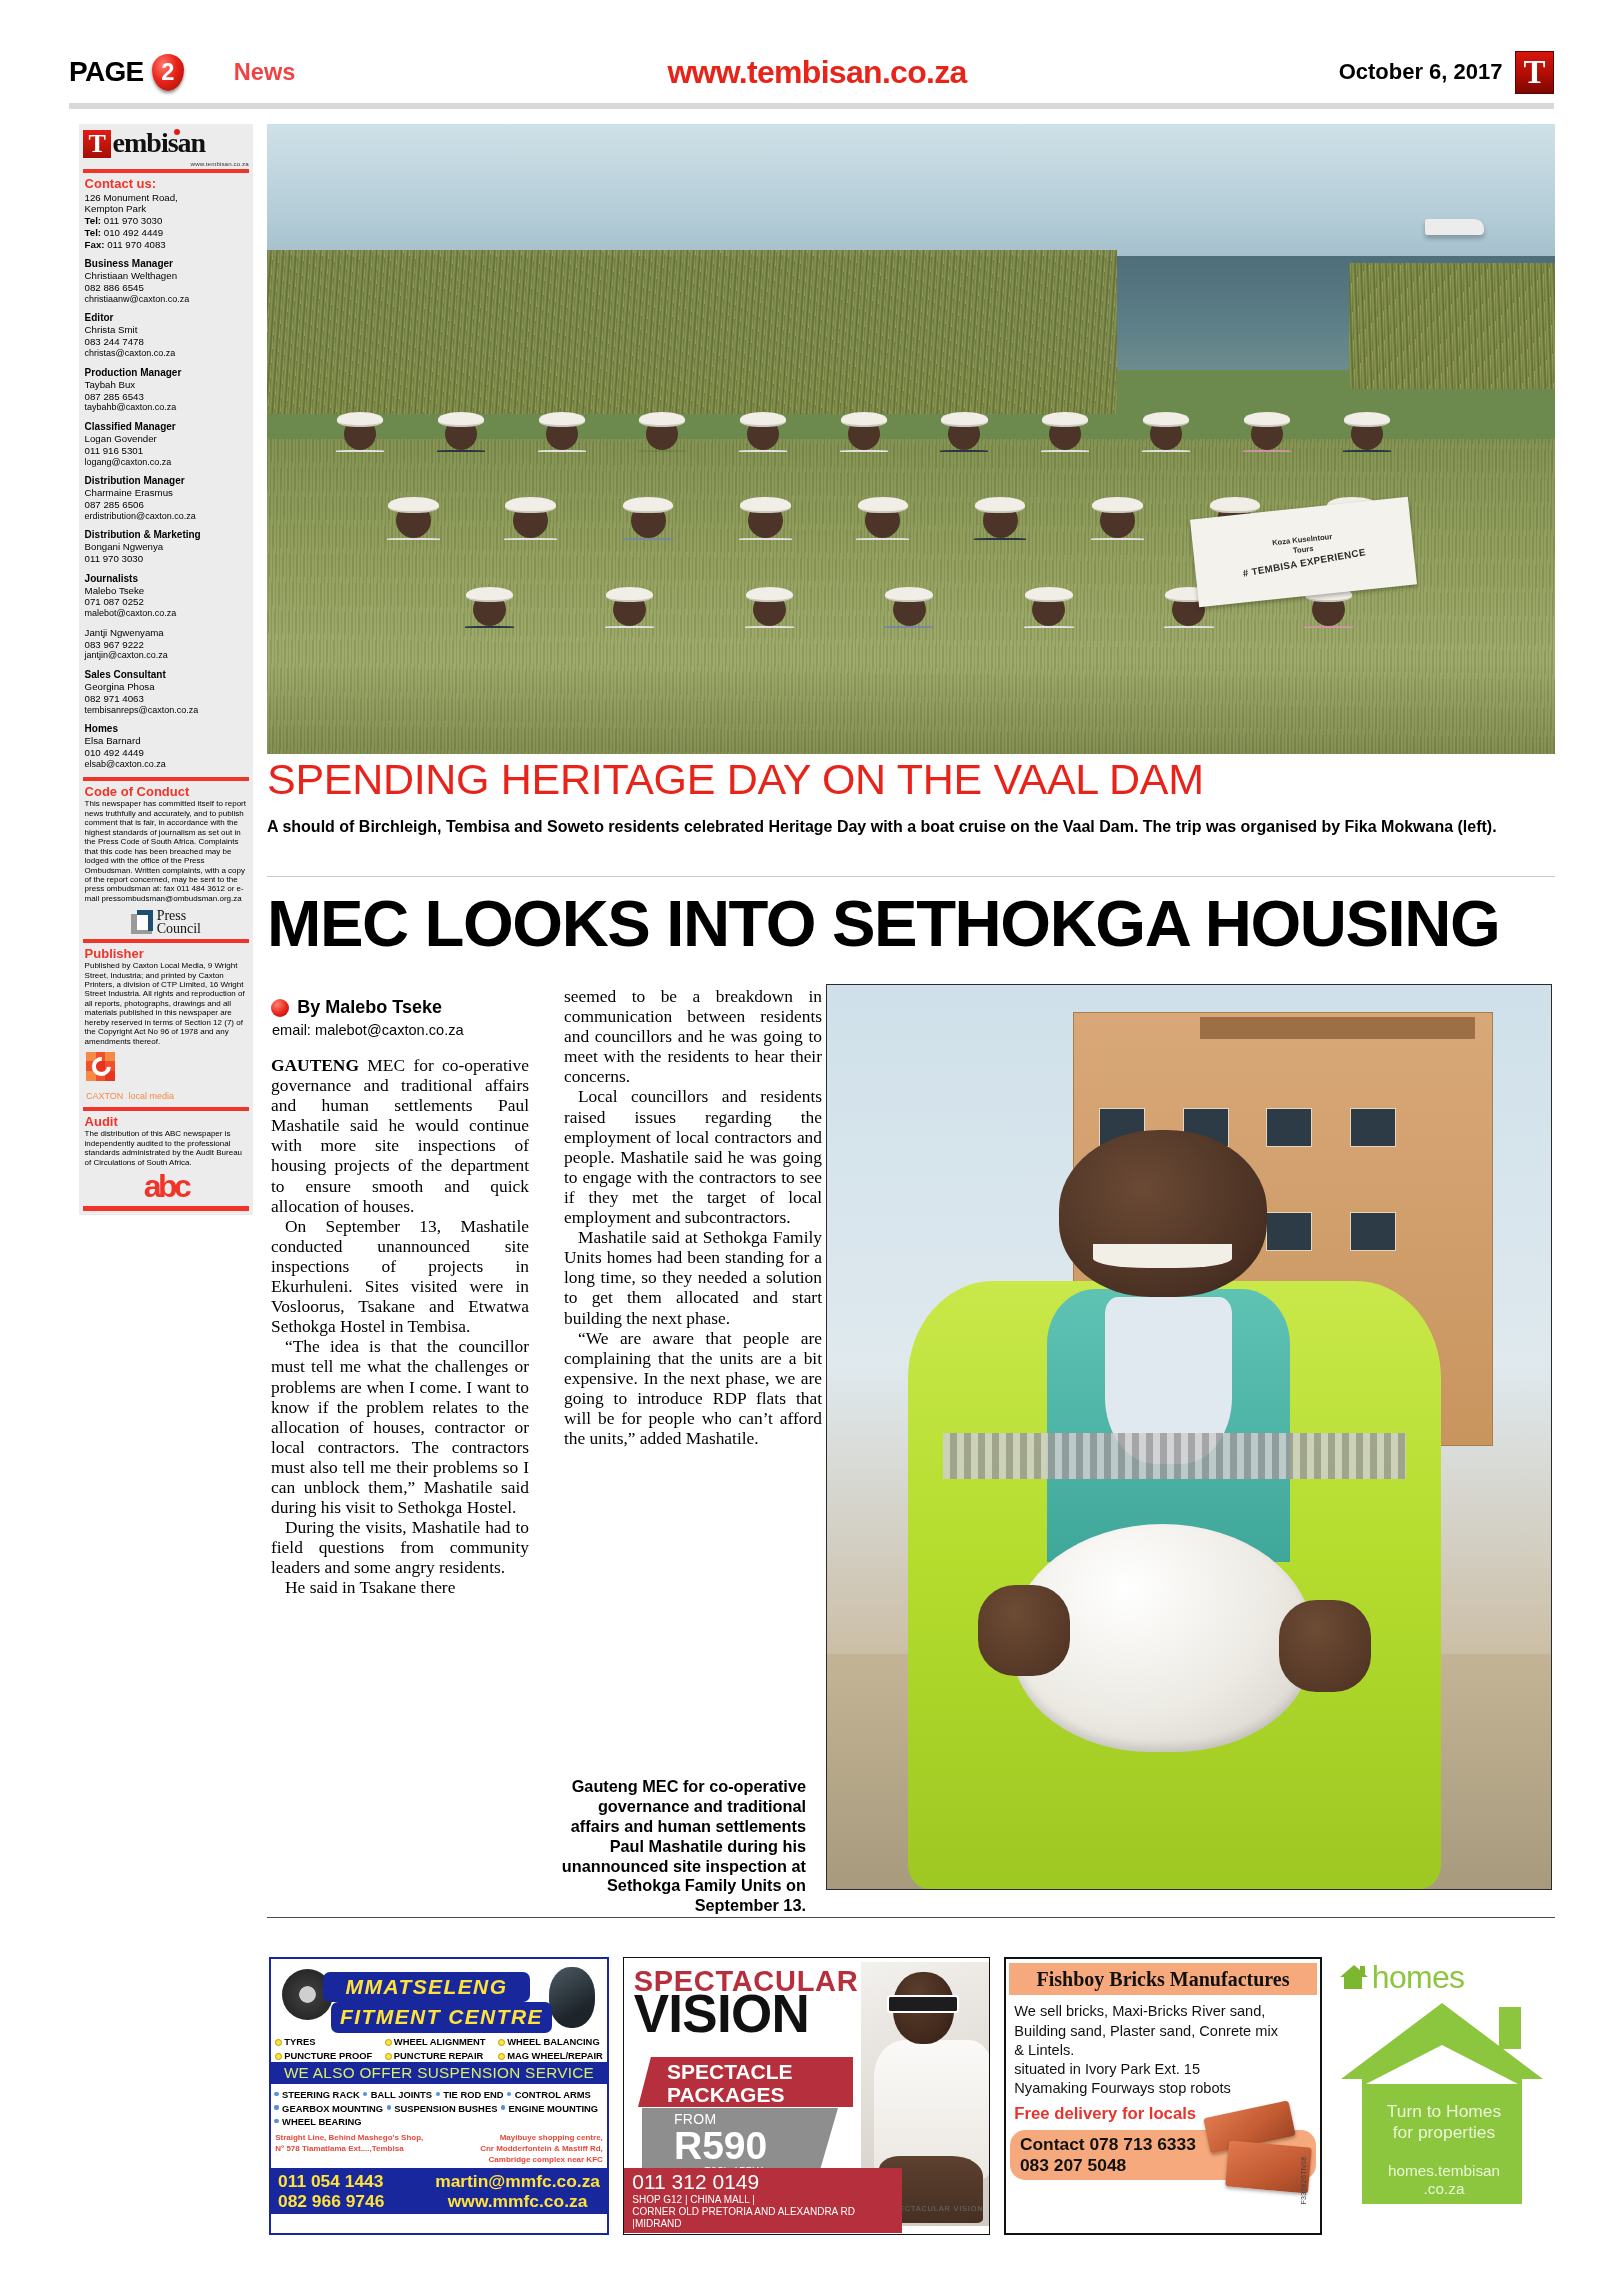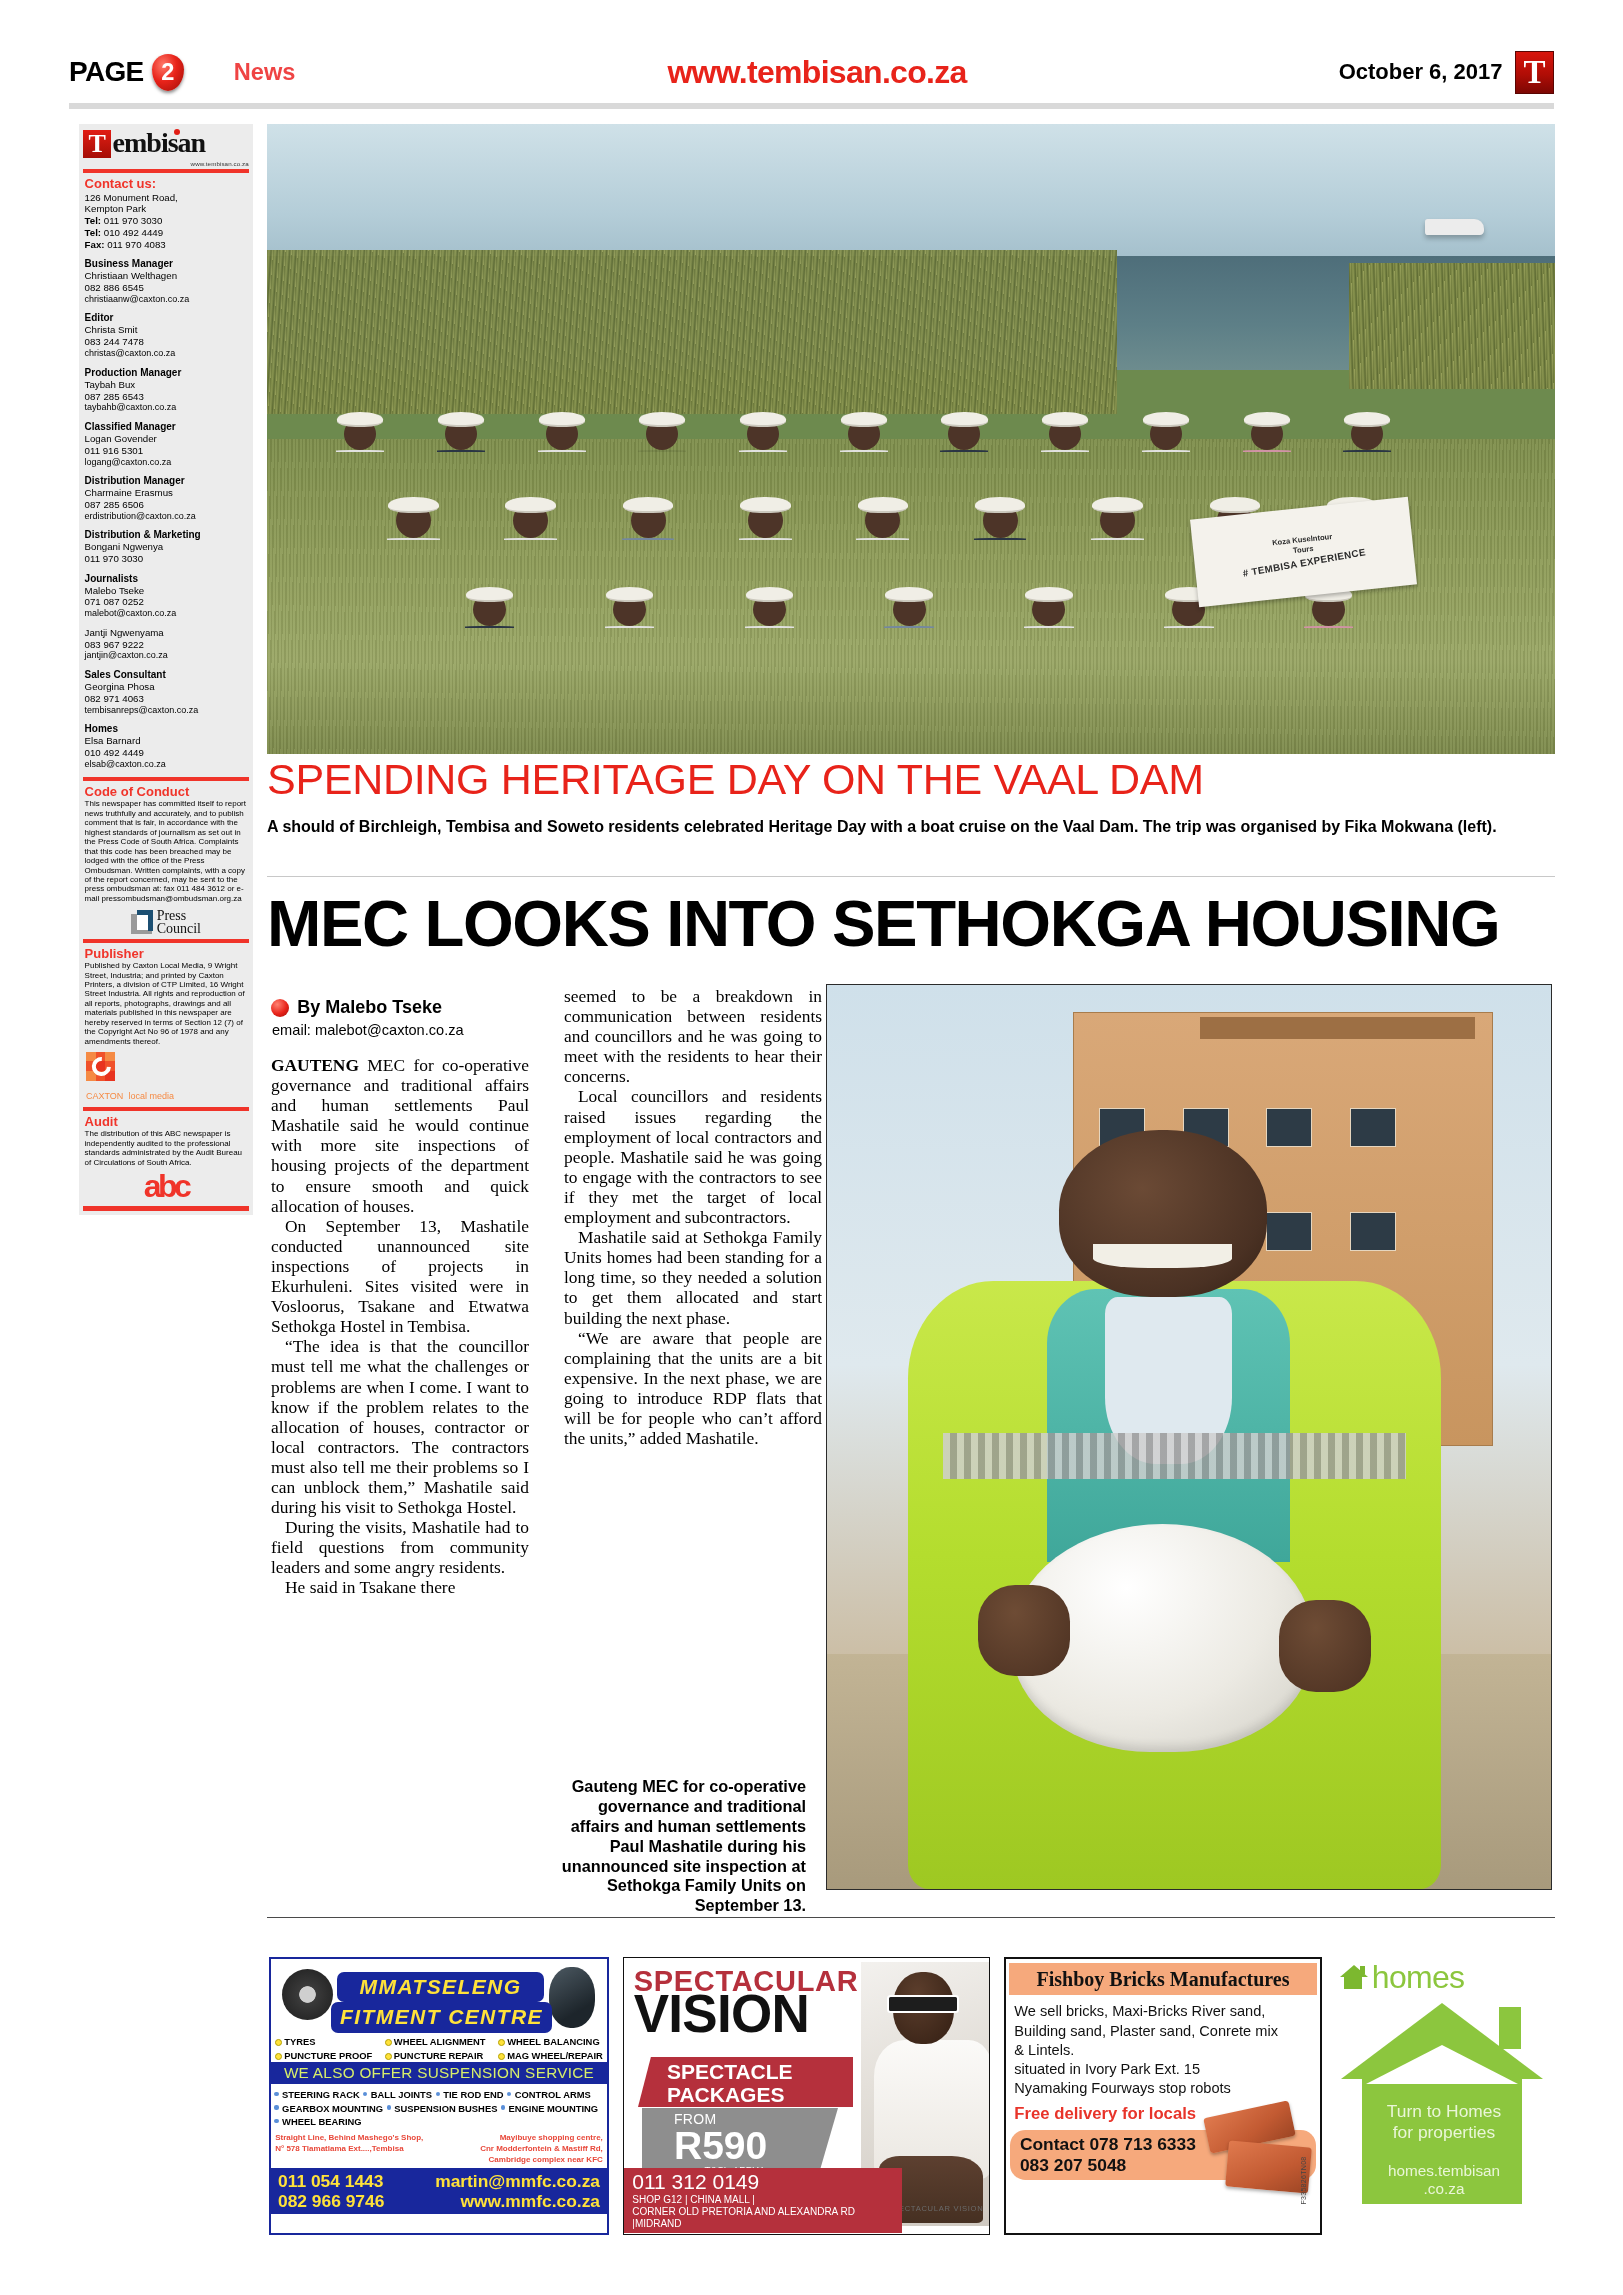--- a/index.html
+++ b/index.html
@@ -331,21 +331,21 @@
   .mm-tyre-r {
     position:absolute; right: 12.5px; top: 8.3px; width: 46px; height: 61px;
     border-radius: 46%; background: linear-gradient(150deg,#4d5a63 0%, #1d252b 70%);
   }
   .mm-name-a, .mm-name-b {
     position:absolute; background:#18279c; color:#ffe23a;
     font-weight:bold; font-style: italic; text-align:center;
     letter-spacing: 1.4px; border-radius: 7px;
     font-family: "Liberation Sans", sans-serif;
   }
-  .mm-name-a { left: 66px; top: 12.5px; width: 207px; height: 30.5px; font-size: 21px; line-height: 30.5px; }
+  .mm-name-a { left: 52px; top: 12.5px; width: 207px; height: 30.5px; font-size: 21px; line-height: 30.5px; }
   .mm-name-b { left: 60px; top: 43px; width: 221px; height: 30.5px; font-size: 21px; line-height: 30.5px; }
   .mm-services {
     position:absolute; left: 4.2px; top: 76px; right: 4.2px;
     display:flex; justify-content:space-between; font-size: 9.4px; font-weight:bold;
   }
   .mm-services ul { list-style:none; }
   .mm-services li { position:relative; padding-left: 9px; line-height: 1.5; white-space: nowrap; }
   .mm-services li::before {
     content:""; position:absolute; left:0; top: 4.2px; width:4.9px; height:4.9px;
     border-radius:50%; background:#ffe23a; border:0.7px solid #b4a000;
@@ -362,21 +362,21 @@
     content:""; position:absolute; left:0.7px; top:3.5px; width:4.2px; height:4.2px;
     border-radius:50%; background:#5a8fd8;
   }
   .mm-addr { display:flex; justify-content:space-between; padding: 2.8px 4.2px; gap: 4.2px; }
   .mm-addr div { color:#e8483a; font-weight:bold; font-size: 8px; line-height:1.35; }
   .mm-addr .right { text-align:right; }
   .mm-foot {
     background:#18279c; color:#ffe23a; display:flex; justify-content:space-between;
     padding: 2.1px 7px; font-weight:bold; font-size: 17.4px; line-height:1.2;
   }
-  .mm-foot .r { text-align:right; }
+  .mm-foot .r { text-align:center; }
 
   
   #ad-sv { left: 623px; top: 1957px; width: 367px; height: 278px; border:1.4px solid #111; overflow:hidden; }
   .sv-inner { position:relative; width:100%; height:100%; background:#fff; }
   .sv-t1 { position:absolute; left: 9.7px; top: 7px; font-size: 29px; font-weight:bold;
            color:#b5303c; letter-spacing: 0.7px; }
   .sv-t2 { position:absolute; left: 9.7px; top: 30.5px; font-size: 53px; font-weight:bold;
            color:#111; letter-spacing: -0.7px; line-height: .95; }
   .sv-band {
     position:absolute; left: 14px; top: 99px; width: 215px; height: 50px;

